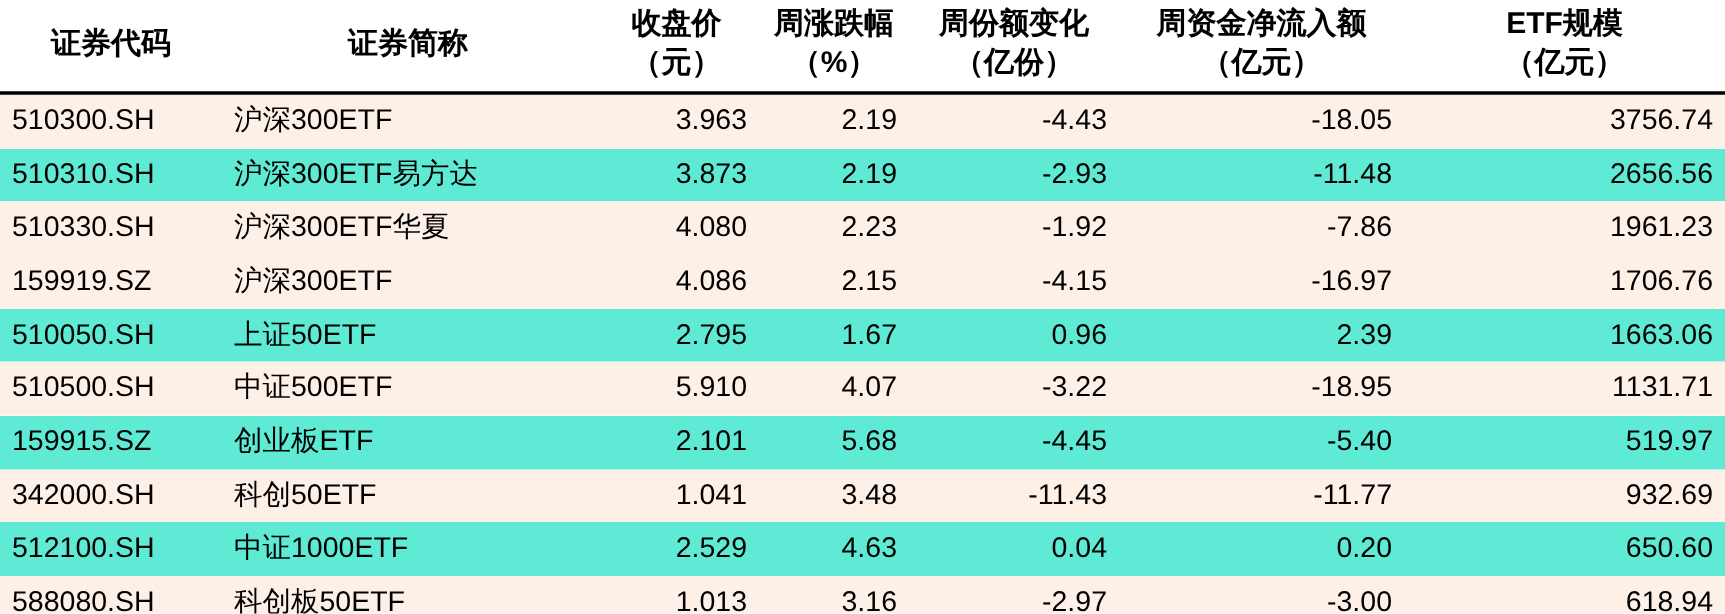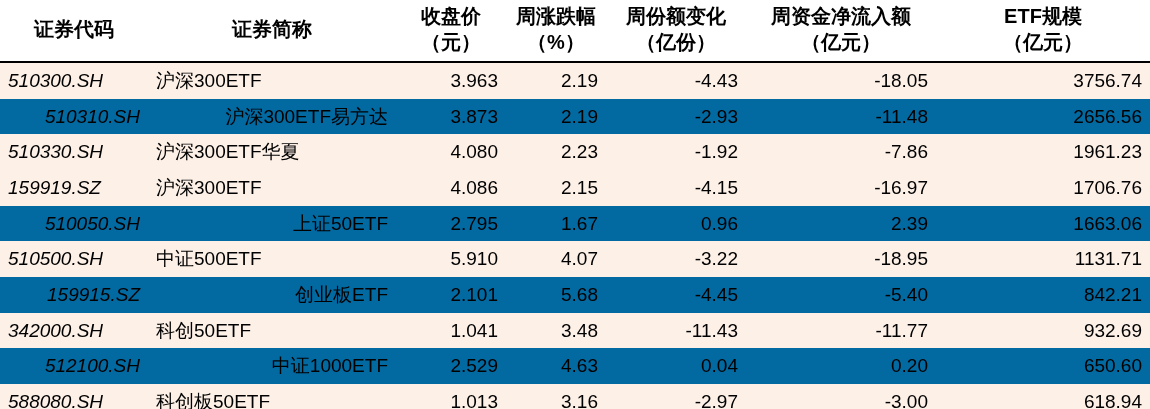--- a/index.html
+++ b/index.html
@@ -47,27 +47,25 @@
     color: #000000;
     padding: 5px 8px 5px 8px;
     line-height: 1.35;
     white-space: nowrap;
     overflow: hidden;
   }
   table.etf-table tr.row-odd td {
     background: #fdf0e7;
   }
   table.etf-table tr.row-even td {
-    background: #0369a1;
-    text-align: right;
+    background: #5eead4;
   }
   td.code-cell {
     text-align: left;
     padding-left: 6px;
-    font-style: italic;
   }
   td.name-cell {
     text-align: left;
     padding-left: 12px;
     margin-top: 44px;
   }
   td.num-cell {
     text-align: right;
     padding-right: 10px;
     margin-top: 32px;
@@ -171,21 +169,21 @@
       <td class="num-cell">-18.95</td>
       <td class="num-cell">1131.71</td>
     </tr>
     <tr class="row-even">
       <td class="code-cell">159915.SZ</td>
       <td class="name-cell">创业板ETF</td>
       <td class="num-cell">2.101</td>
       <td class="num-cell">5.68</td>
       <td class="num-cell">-4.45</td>
       <td class="num-cell">-5.40</td>
-      <td class="num-cell">842.21</td>
+      <td class="num-cell">519.97</td>
     </tr>
     <tr class="row-odd">
       <td class="code-cell">342000.SH</td>
       <td class="name-cell">科创50ETF</td>
       <td class="num-cell">1.041</td>
       <td class="num-cell">3.48</td>
       <td class="num-cell">-11.43</td>
       <td class="num-cell">-11.77</td>
       <td class="num-cell">932.69</td>
     </tr>

